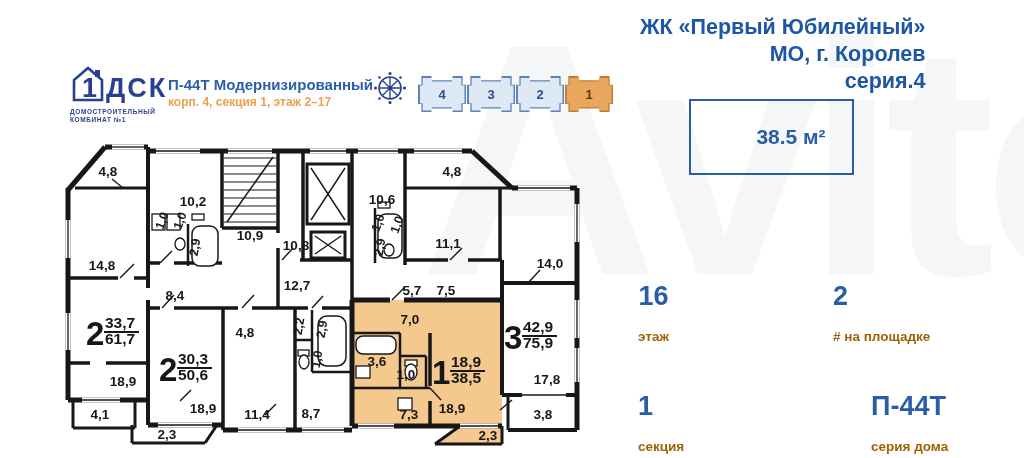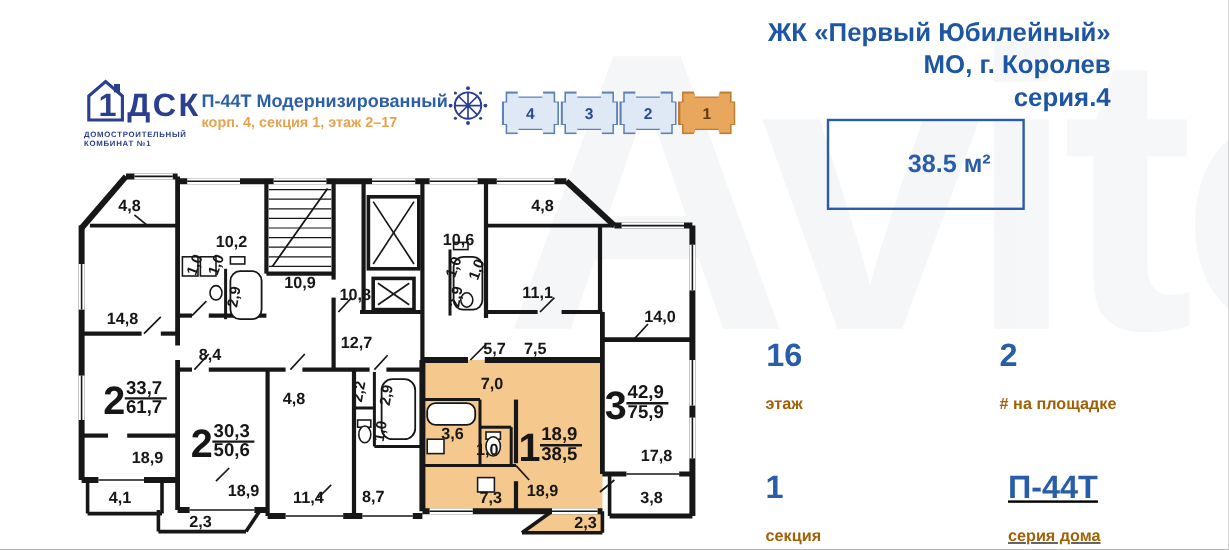--- a/index.html
+++ b/index.html
@@ -108,21 +108,21 @@
         <div class="l">этаж</div>
       </div>
       <div class="stat" style="left: 833px; top: 281px;">
         <div class="v">2</div>
         <div class="l"># на площадке</div>
       </div>
       <div class="stat" style="left: 638px; top: 391px;">
         <div class="v">1</div>
         <div class="l">секция</div>
       </div>
-      <div class="stat" style="left: 840px; top: 391px; text-decoration: underline;">
+      <div class="stat" style="left: 871px; top: 391px;">
         <div class="v">П-44Т</div>
         <div class="l">серия дома</div>
       </div>
     </div>
 
 <svg class="plan" width="525" height="315" viewBox="0 0 525 315">
       <g>
         <path d="M292,162 L442,162 L442,288 L292,288 Z" fill="#f5c88d"></path>
         <path d="M400,288 L442,288 L442,306 L375,306 Z" fill="#f5c88d"></path>
       </g>

